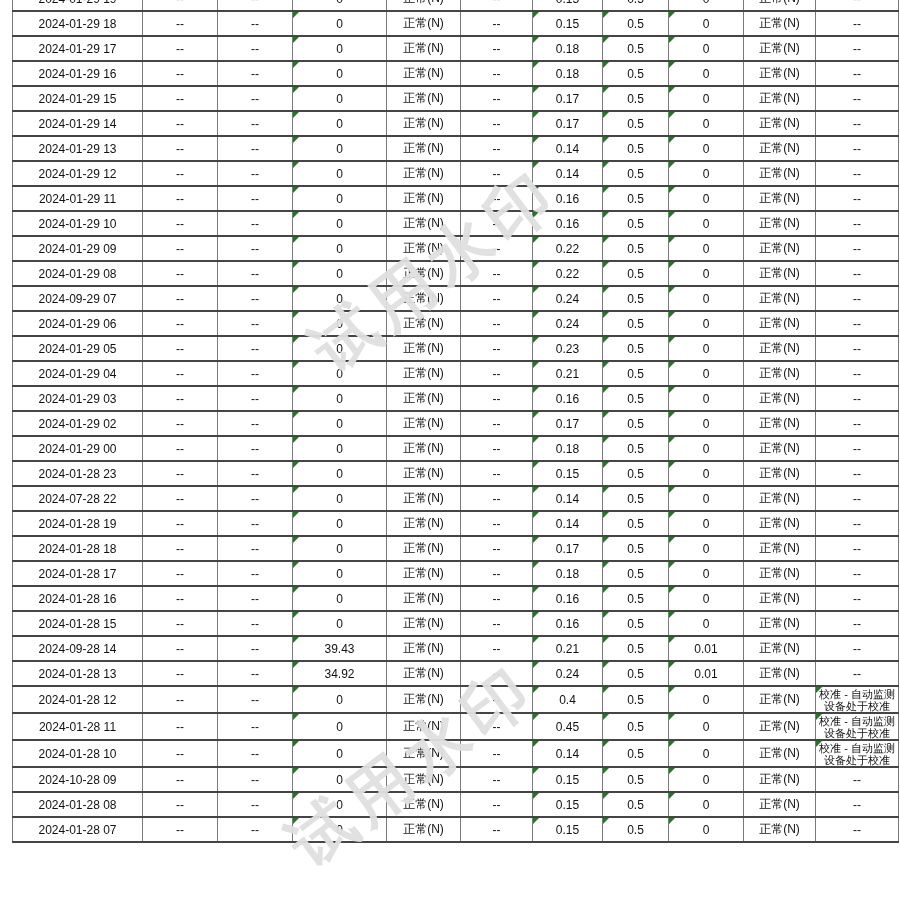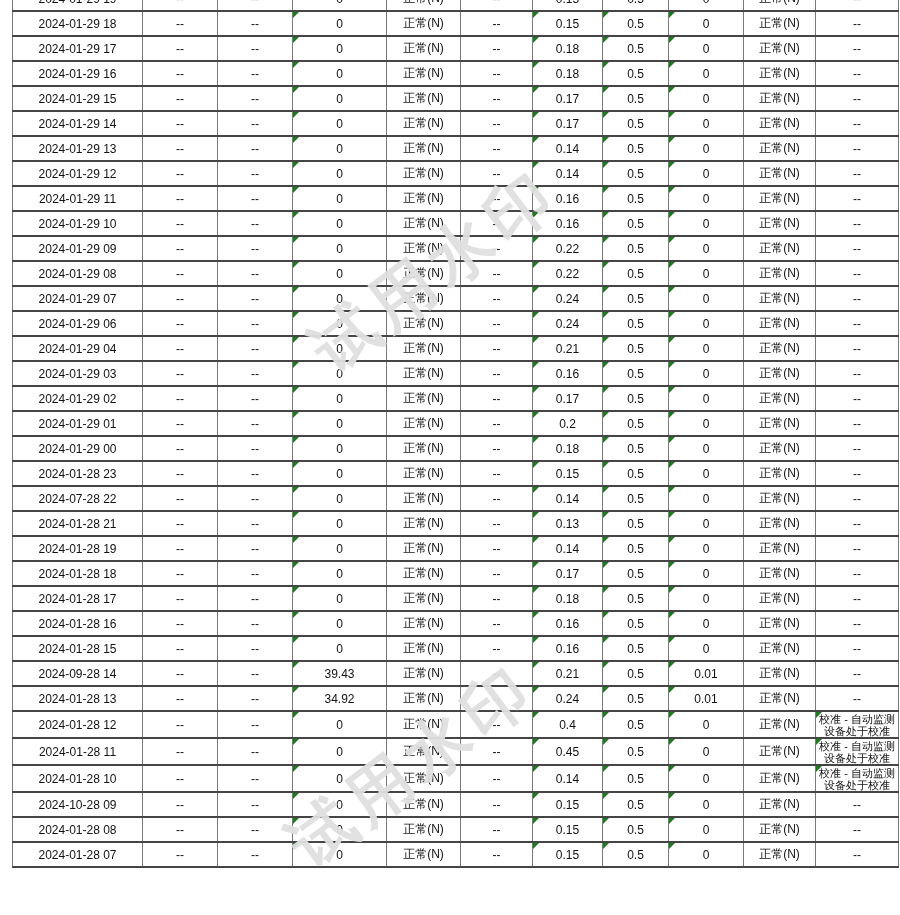--- a/index.html
+++ b/index.html
@@ -217,21 +217,21 @@
           <td class="flag">0</td>
           <td>正常(N)</td>
           <td>--</td>
           <td class="flag">0.22</td>
           <td class="flag">0.5</td>
           <td class="flag">0</td>
           <td>正常(N)</td>
           <td>--</td>
         </tr>
         <tr>
-          <td>2024-01-29 07</td>
+          <td>2024-09-29 07</td>
           <td>--</td>
           <td>--</td>
           <td class="flag">0</td>
           <td>正常(N)</td>
           <td>--</td>
           <td class="flag">0.24</td>
           <td class="flag">0.5</td>
           <td class="flag">0</td>
           <td>正常(N)</td>
           <td>--</td>
@@ -243,20 +243,33 @@
           <td class="flag">0</td>
           <td>正常(N)</td>
           <td>--</td>
           <td class="flag">0.24</td>
           <td class="flag">0.5</td>
           <td class="flag">0</td>
           <td>正常(N)</td>
           <td>--</td>
         </tr>
         <tr>
+          <td>2024-01-29 05</td>
+          <td>--</td>
+          <td>--</td>
+          <td class="flag">0</td>
+          <td>正常(N)</td>
+          <td>--</td>
+          <td class="flag">0.23</td>
+          <td class="flag">0.5</td>
+          <td class="flag">0</td>
+          <td>正常(N)</td>
+          <td>--</td>
+        </tr>
+        <tr>
           <td>2024-01-29 04</td>
           <td>--</td>
           <td>--</td>
           <td class="flag">0</td>
           <td>正常(N)</td>
           <td>--</td>
           <td class="flag">0.21</td>
           <td class="flag">0.5</td>
           <td class="flag">0</td>
           <td>正常(N)</td>
@@ -282,33 +295,20 @@
           <td class="flag">0</td>
           <td>正常(N)</td>
           <td>--</td>
           <td class="flag">0.17</td>
           <td class="flag">0.5</td>
           <td class="flag">0</td>
           <td>正常(N)</td>
           <td>--</td>
         </tr>
         <tr>
-          <td>2024-01-29 01</td>
-          <td>--</td>
-          <td>--</td>
-          <td class="flag">0</td>
-          <td>正常(N)</td>
-          <td>--</td>
-          <td class="flag">0.2</td>
-          <td class="flag">0.5</td>
-          <td class="flag">0</td>
-          <td>正常(N)</td>
-          <td>--</td>
-        </tr>
-        <tr>
           <td>2024-01-29 00</td>
           <td>--</td>
           <td>--</td>
           <td class="flag">0</td>
           <td>正常(N)</td>
           <td>--</td>
           <td class="flag">0.18</td>
           <td class="flag">0.5</td>
           <td class="flag">0</td>
           <td>正常(N)</td>
@@ -328,33 +328,20 @@
           <td>--</td>
         </tr>
         <tr>
           <td>2024-07-28 22</td>
           <td>--</td>
           <td>--</td>
           <td class="flag">0</td>
           <td>正常(N)</td>
           <td>--</td>
           <td class="flag">0.14</td>
-          <td class="flag">0.5</td>
-          <td class="flag">0</td>
-          <td>正常(N)</td>
-          <td>--</td>
-        </tr>
-        <tr>
-          <td>2024-01-28 21</td>
-          <td>--</td>
-          <td>--</td>
-          <td class="flag">0</td>
-          <td>正常(N)</td>
-          <td>--</td>
-          <td class="flag">0.13</td>
           <td class="flag">0.5</td>
           <td class="flag">0</td>
           <td>正常(N)</td>
           <td>--</td>
         </tr>
         <tr>
           <td>2024-01-28 19</td>
           <td>--</td>
           <td>--</td>
           <td class="flag">0</td>

